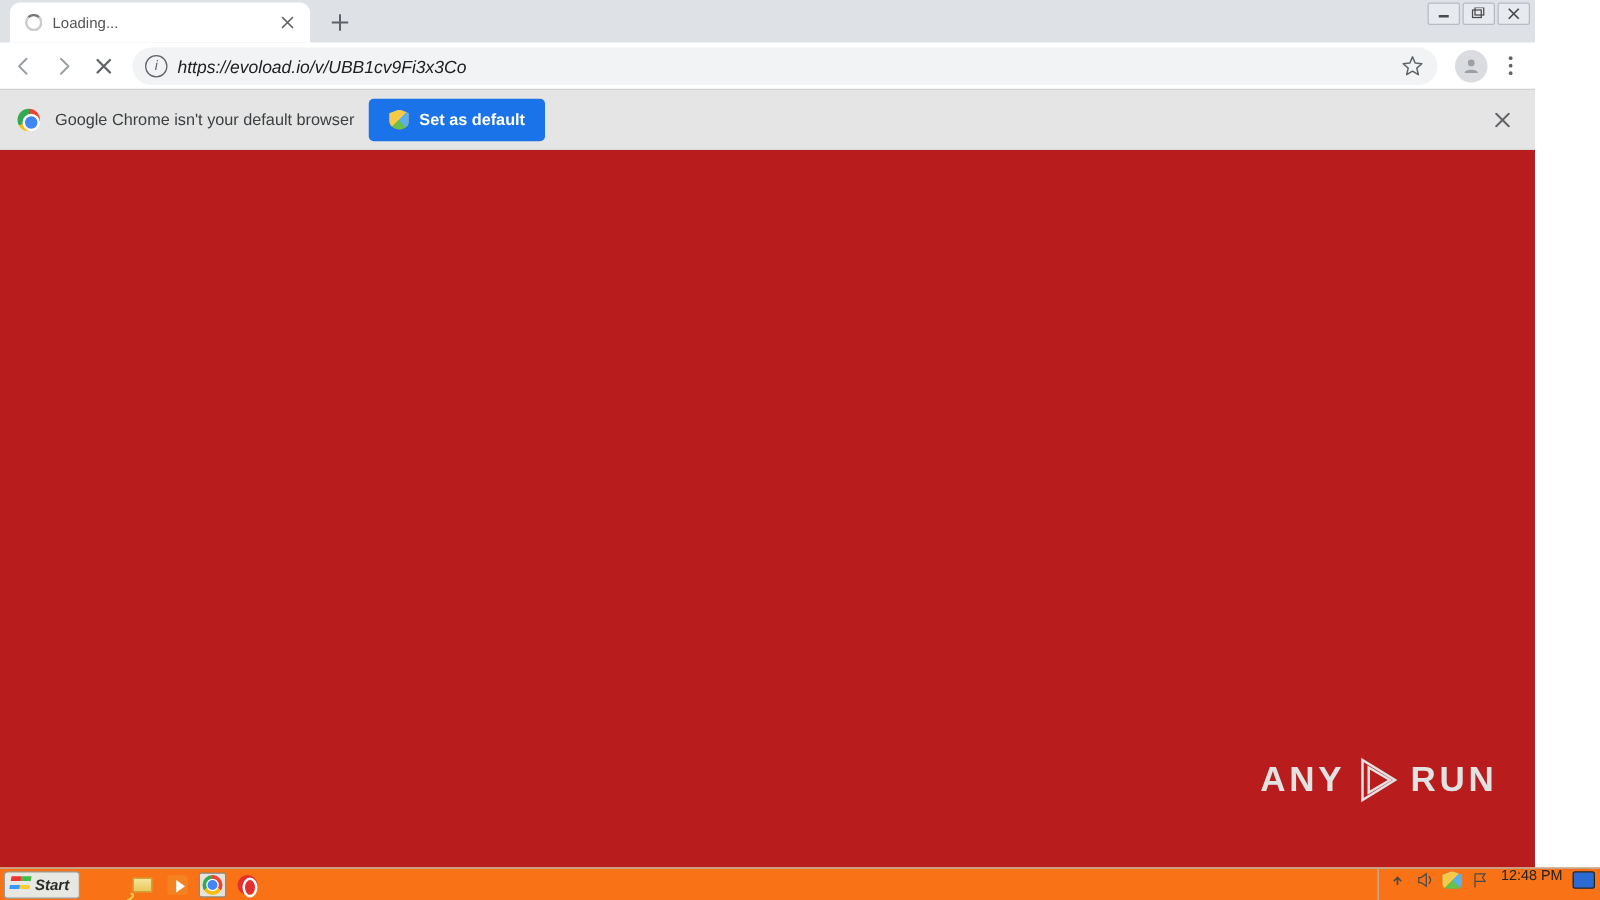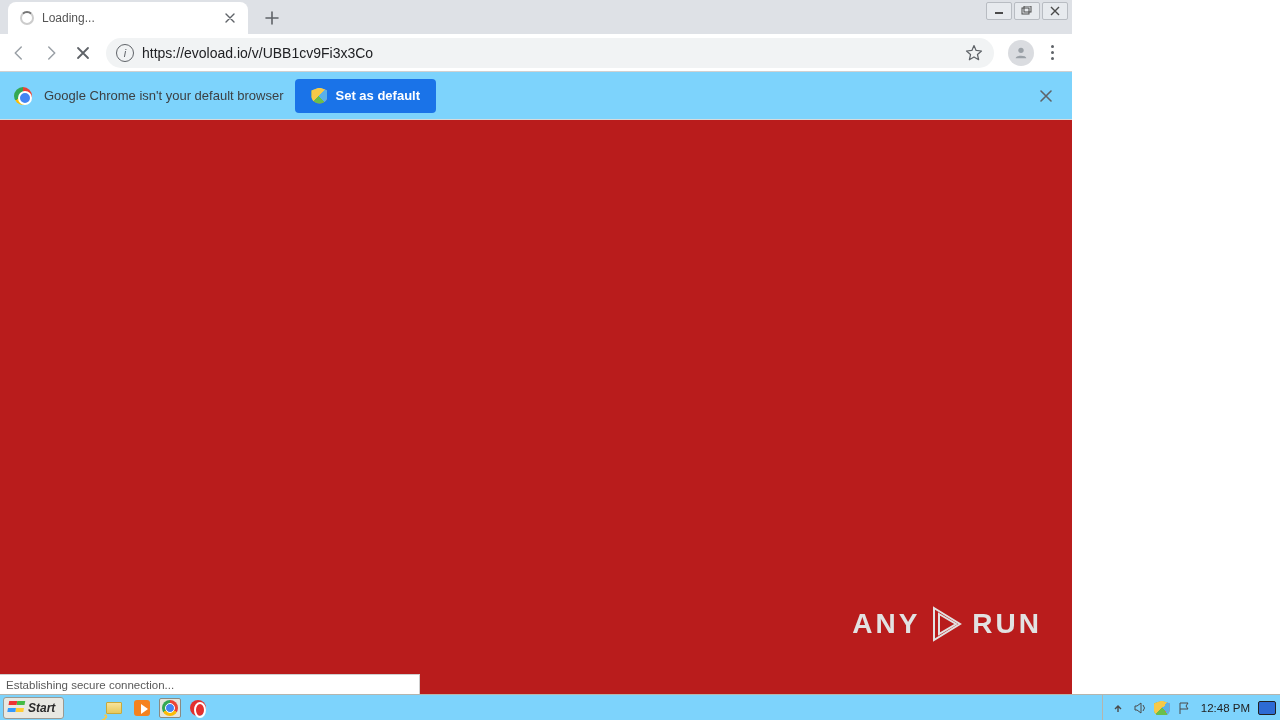--- a/index.html
+++ b/index.html
@@ -1,19 +1,19 @@
 <!DOCTYPE html>
 <html><head>
 <meta charset="utf-8">
 <style>
   * { margin: 0; padding: 0; box-sizing: border-box; font-family: "Segoe UI", Arial, sans-serif; }
   html, body { width: 1280px; height: 720px; overflow: hidden; background: #fff; }
 
   
-  .browser-frame { position: relative; width: 1072px; height: 720px; }
+  .browser-frame { position: relative; width: 1228px; height: 720px; }
 
   .tabstrip {
     height: 34px;
     background: #dee1e6;
     display: flex;
     align-items: flex-end;
     position: relative;
   }
   .tab {
     height: 32px;
@@ -93,21 +93,21 @@
     width: 18px; height: 18px;
     border: 1.5px solid #5f6368;
     border-radius: 50%;
     display: flex; align-items: center; justify-content: center;
     font-size: 11px; color: #5f6368;
     font-family: Georgia, serif;
     font-style: italic;
   }
   .url-input {
     flex: 1; border: none; outline: none; background: transparent;
-    font-size: 14px; color: #202124;
+    font-size: 14px; color: #202124; font-style: italic;
   }
   .star-btn {
     width: 20px; height: 20px;
     display: flex; align-items: center; justify-content: center;
     color: #5f6368;
   }
   .toolbar-right { display: flex; align-items: center; gap: 4px; margin-left: 6px; }
   .avatar {
     width: 26px; height: 26px; border-radius: 50%;
     background: #dadce0;
@@ -117,21 +117,21 @@
   .kebab {
     width: 28px; height: 30px;
     display: flex; flex-direction: column; align-items: center; justify-content: center;
     gap: 3px;
   }
   .kebab span { width: 3px; height: 3px; background: #5f6368; border-radius: 50%; }
 
   
   .infobar {
     height: 48px;
-    background: #7dd3fc;
+    background: #e5e5e5;
     border-bottom: 1px solid #d9d9d9;
     display: flex; align-items: center;
     padding: 0 14px;
     gap: 12px;
     font-size: 13px;
     color: #3c4043;
   }
   .chrome-logo {
     width: 18px; height: 18px; position: relative; flex: 0 0 18px;
     border-radius: 50%;
@@ -192,21 +192,21 @@
     color: #e2e2e2;
     font-weight: 600; letter-spacing: 3px;
     font-size: 28px;
     user-select: none;
   }
   .watermark svg { stroke: #e2e2e2; }
 
   
   .taskbar {
     position: absolute; left: 0; bottom: 0; width: 1280px; height: 26px;
-    background: #7dd3fc;
+    background: #f97316;
     border-top: 1px solid #b5b5ad;
     display: flex; align-items: center;
     font-size: 12px;
   }
   .start-btn {
     height: 22px; margin: 0 3px; padding: 0 8px 0 4px;
     display: flex; align-items: center; gap: 4px;
     background: #e8e8e2;
     border: 1px solid #9a9a92; border-radius: 3px;
     font-weight: bold; font-style: italic; color: #2b2b2b;
@@ -229,21 +229,21 @@
   .ie-ico    { background: radial-gradient(circle at 50% 50%, #6bb7f0 55%, transparent 56%); position: relative;}
   .ie-ico::after{content:"";position:absolute;left:2px;top:7px;width:16px;height:4px;border:2px solid #f7c948;border-radius:50%;border-top-color:transparent;border-left-color:transparent;transform:rotate(-20deg);}
   .explorer-ico { background: linear-gradient(#f7e39b,#e8c95b); border:1px solid #c9a93b; }
   .wmp-ico   { background:#f58220; border-radius:3px; position:relative;}
   .wmp-ico::after{content:"";position:absolute;left:7px;top:4px;border-left:7px solid #fff;border-top:5px solid transparent;border-bottom:5px solid transparent;}
   .chrome-sm { width:16px;height:16px;border-radius:50%;background: conic-gradient(#ea4335 0 120deg,#fbbc05 120deg 240deg,#34a853 240deg 360deg);position:relative;}
   .chrome-sm::after{content:"";position:absolute;left:3px;top:3px;width:8px;height:8px;background:#4285f4;border:1.5px solid #fff;border-radius:50%;}
   .opera-ico { width:16px;height:16px;border-radius:50%;background:#e3302e;position:relative;}
   .opera-ico::after{content:"";position:absolute;left:4px;top:2px;width:8px;height:12px;border:2.5px solid #fff;border-radius:50%;}
 
-  .tray { margin-left: auto; display: flex; align-items: center; gap: 4px; padding-right: 4px; height:100%; border-left:1px solid #b5b5ad; padding-left:6px;}
+  .tray { margin-left: auto; display: flex; gap: 4px; padding-right: 4px; height:100%; border-left:1px solid #b5b5ad; padding-left:6px;}
   .tray-ico { width: 18px; height: 18px; display:flex;align-items:center;justify-content:center;color:#4a4a4a;}
   .tray-time { font-size: 11.5px; color:#222; padding: 0 4px;}
   .tray-monitor { width:18px;height:14px;background:#2d6bd4;border:1px solid #222;border-radius:2px;}
 </style>
 </head>
 <body>
 
 <div class="browser-frame">
 
   <div class="tabstrip">
@@ -345,23 +345,20 @@
     <div class="watermark">
       <span>ANY</span>
       <svg width="40" height="40" viewBox="0 0 40 40" fill="none" stroke-width="2">
         <path d="M8 4 L34 20 L8 36 Z"></path>
         <path d="M13 10 L30 20 L13 30 Z"></path>
       </svg>
       <span>RUN</span>
     </div>
   </div>
 
-  <div class="status-bar">
-    <span>Establishing secure connection...</span>
-  </div>
 
   <div class="taskbar">
     <div class="start-btn">
       <span class="winflag"></span>
       <span>Start</span>
     </div>
     <div class="task-icons">
       <div class="tb-ico">
           <span class="ie-ico"></span>
         </div>

